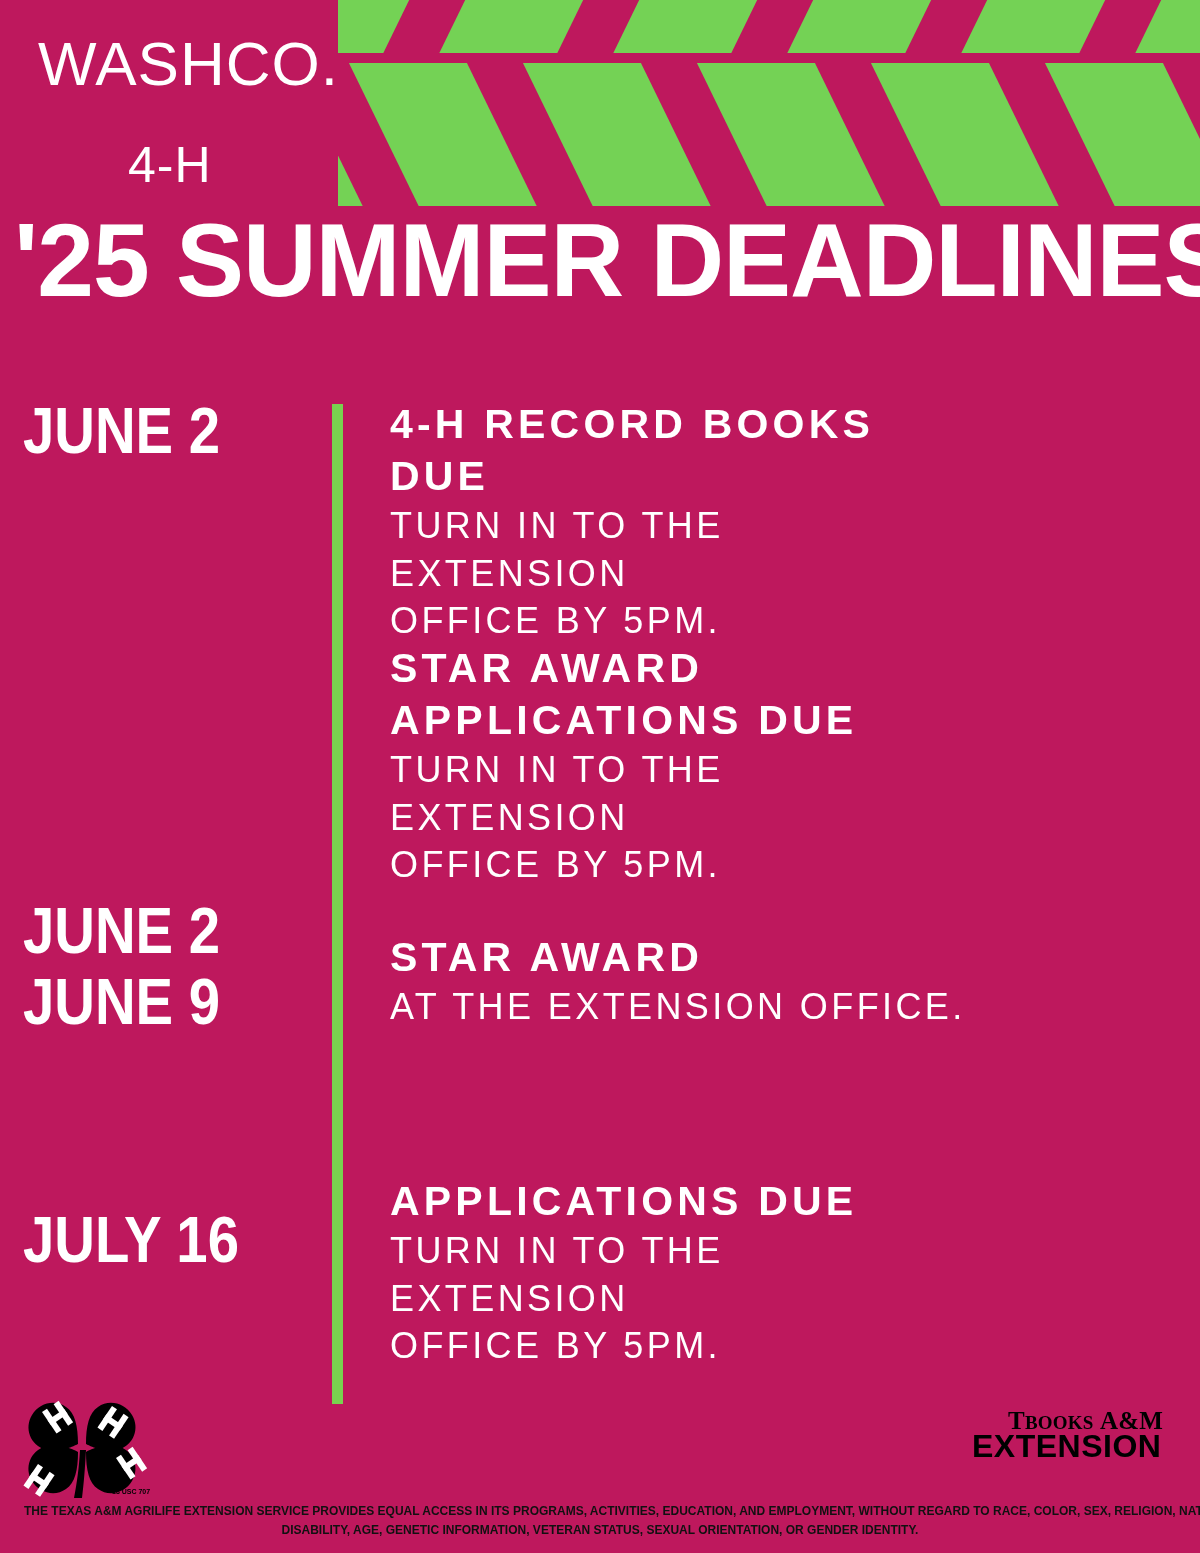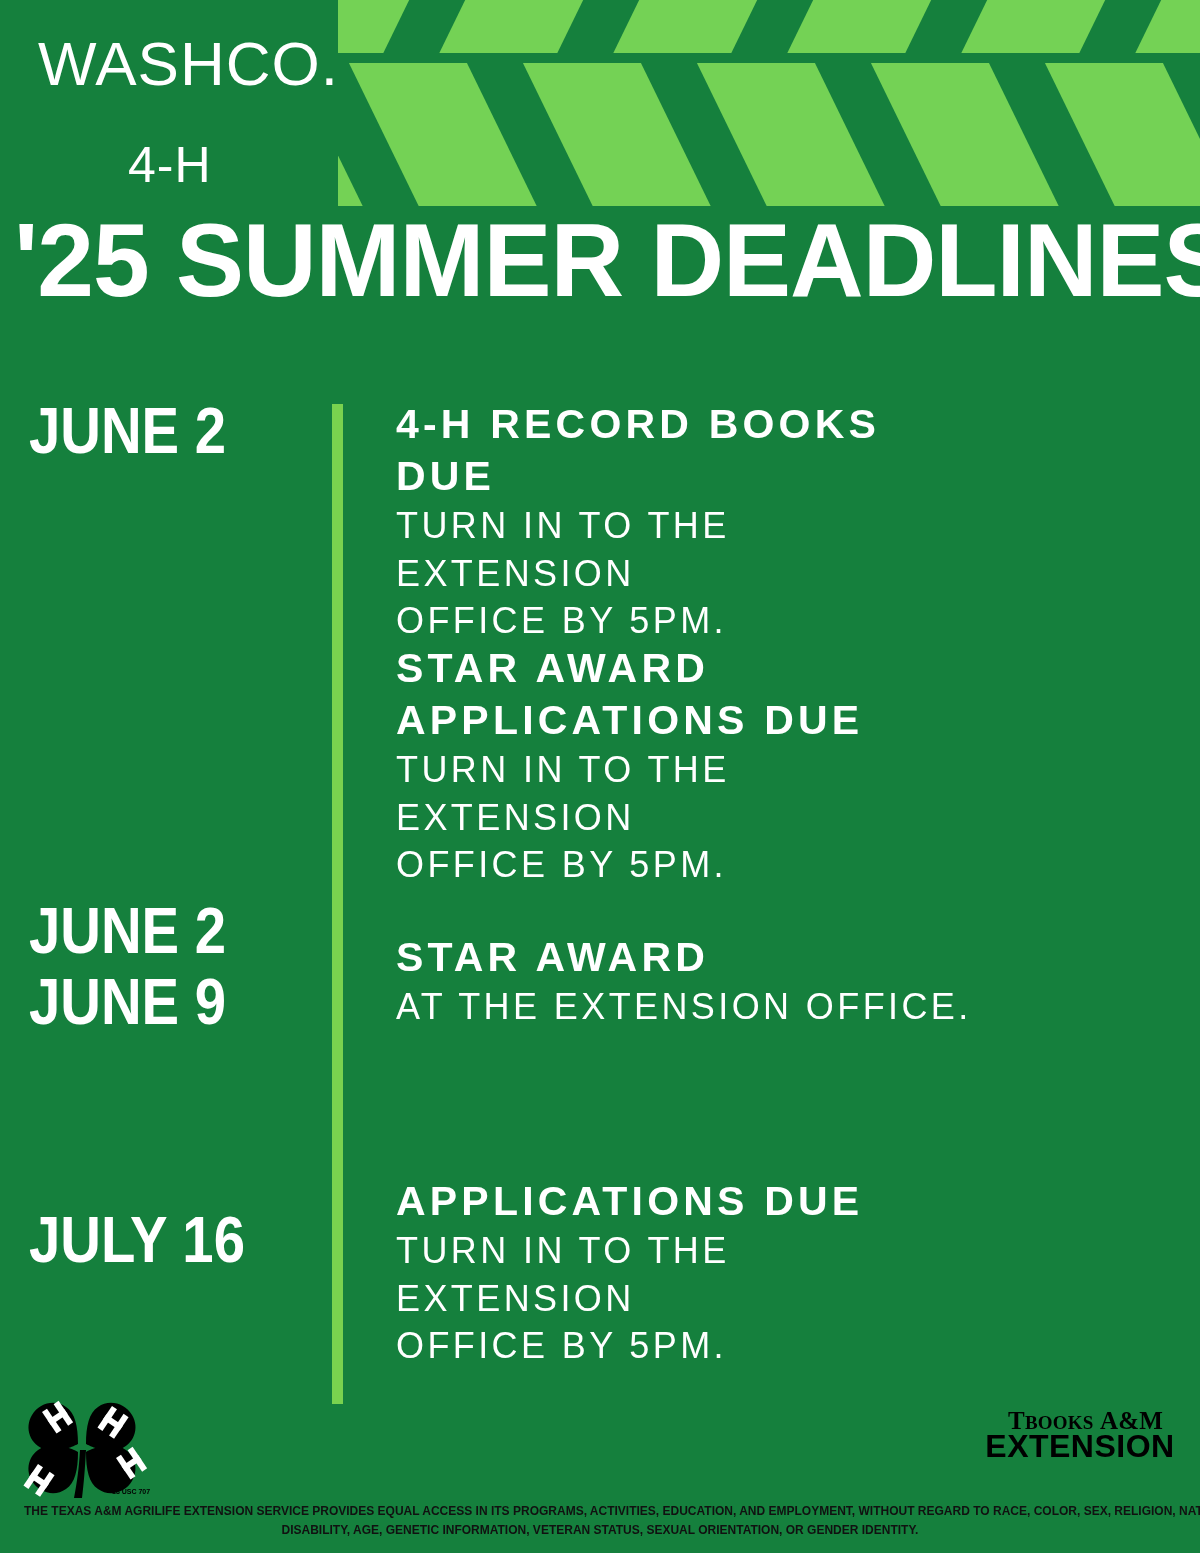--- a/index.html
+++ b/index.html
@@ -6,21 +6,21 @@
   html, body {
     margin: 0;
     padding: 0;
     background: #ffffff;
   }
   #poster {
     position: relative;
     width: 1200px;
     height: 1553px;
     overflow: hidden;
-    background: #15803d;
+    background: #be185d;
     font-family: "Liberation Sans", sans-serif;
     color: #ffffff;
   }
 
   
   .chevron-band {
     position: absolute;
     left: 338px;
     top: 0;
     width: 862px;
@@ -83,21 +83,21 @@
     letter-spacing: -1px;
     color: #ffffff;
     white-space: nowrap;
     transform: scaleX(0.98);
     transform-origin: left top;
   }
 
   
   .deadlines {
     position: absolute;
-    left: 6px;
+    left: 0;
     top: 398px;
     width: 984px;
   }
   .deadline-row {
     position: relative;
     display: flex;
     align-items: flex-start;
   }
   .deadline-date {
     flex: 0 0 338px;
@@ -194,21 +194,21 @@
     margin-top: -6px;
     text-align: left;
   }
   .al-agrilife .small { font-size: 36px; }
   .al-extension {
     font-family: "Liberation Sans", sans-serif;
     font-weight: 700;
     font-size: 32px;
     letter-spacing: 0.5px;
     margin-top: -3px;
-    text-align: center;
+    text-align: left;
   }
 
   
   .footer {
     position: absolute;
     left: 0;
     top: 1502px;
     width: 1200px;
     text-align: center;
     color: #111111;

